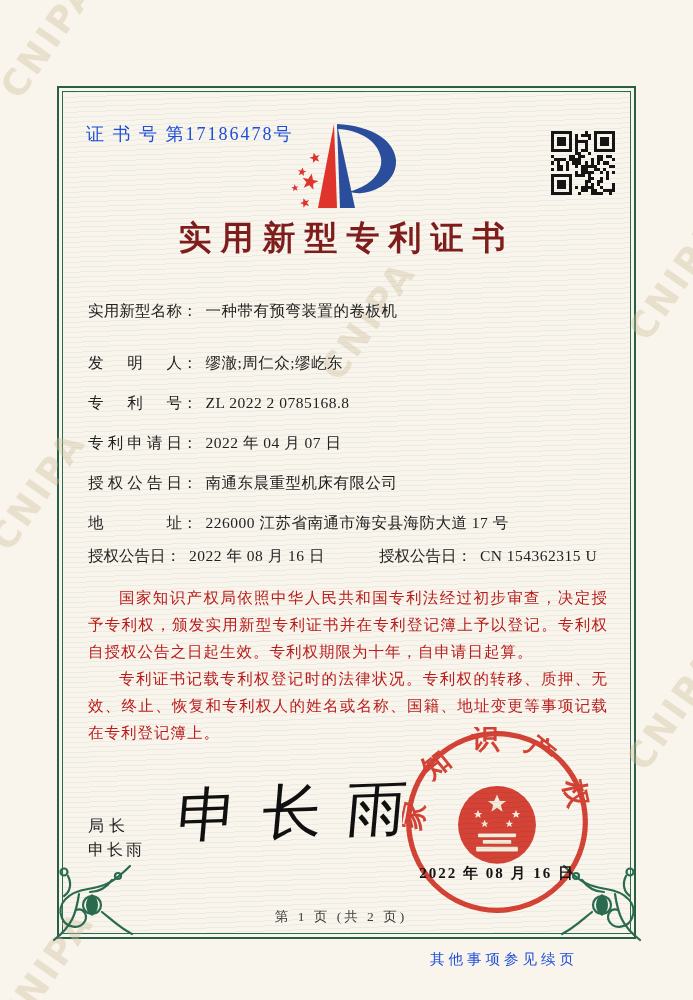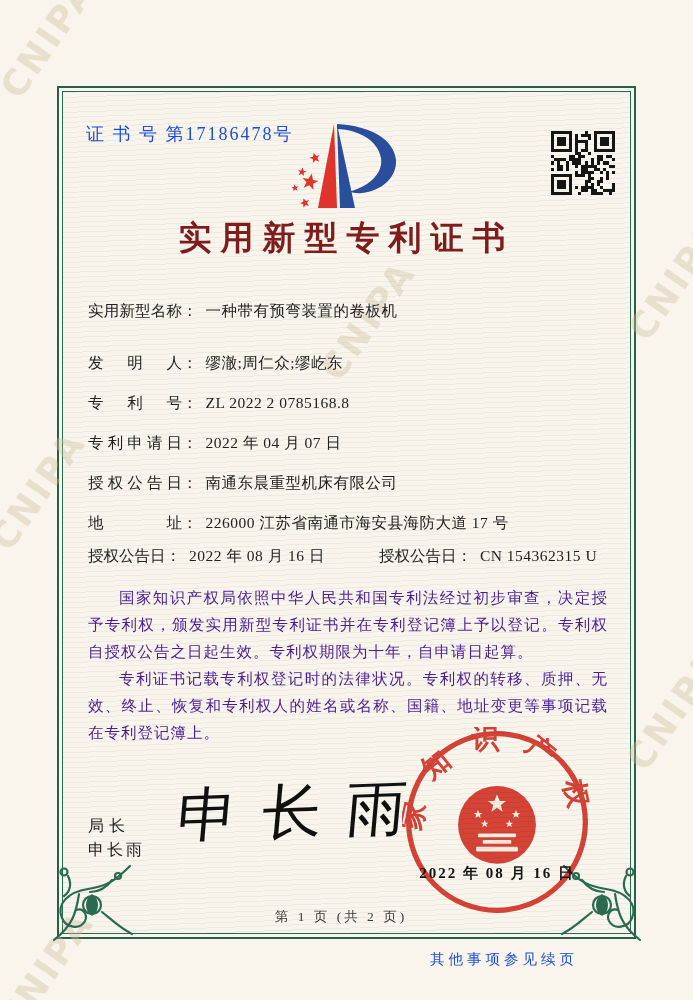--- a/index.html
+++ b/index.html
@@ -48,21 +48,21 @@
   .fields { position:absolute; left:88px; top:294px; width:520px; z-index:5; }
   .field-row { margin-bottom:13px; height:27px; font-size:15.5px; color:#222; white-space:nowrap; }
   .field-row.first { margin-bottom:25px; }
   .lbl { display:inline-block; width:94px; text-align:justify; text-align-last:justify;margin-top:7px; }
   .lbl-narrow { display:inline-block; }
   .val { margin-left:8px; letter-spacing:0.5px;margin-top:40px; }
   .grant-no-group { margin-left:54px; }
   
   .body-text {
     position:absolute; left:88px; top:584px; width:520px; z-index:5;
-    font-size:15.5px; line-height:27px; color:#4c1d95;
+    font-size:15.5px; line-height:27px; color:#b91c1c;
     text-align:justify; letter-spacing:1px;
   }
   .body-text p { text-indent:2em; }
   
   .sig-role { position:absolute; left:88px; top:816px; z-index:5; font-size:16px; letter-spacing:5px; color:#222; }
   .sig-name { position:absolute; left:88px; top:840px; z-index:5; font-size:16px; letter-spacing:3px; color:#222; }
   .autograph {
     position:absolute; left:178px; top:772px; z-index:5;
     font-size:60px; letter-spacing:24px; color:#101010;
     transform:skewX(-7deg) rotate(-2deg); white-space:nowrap;

